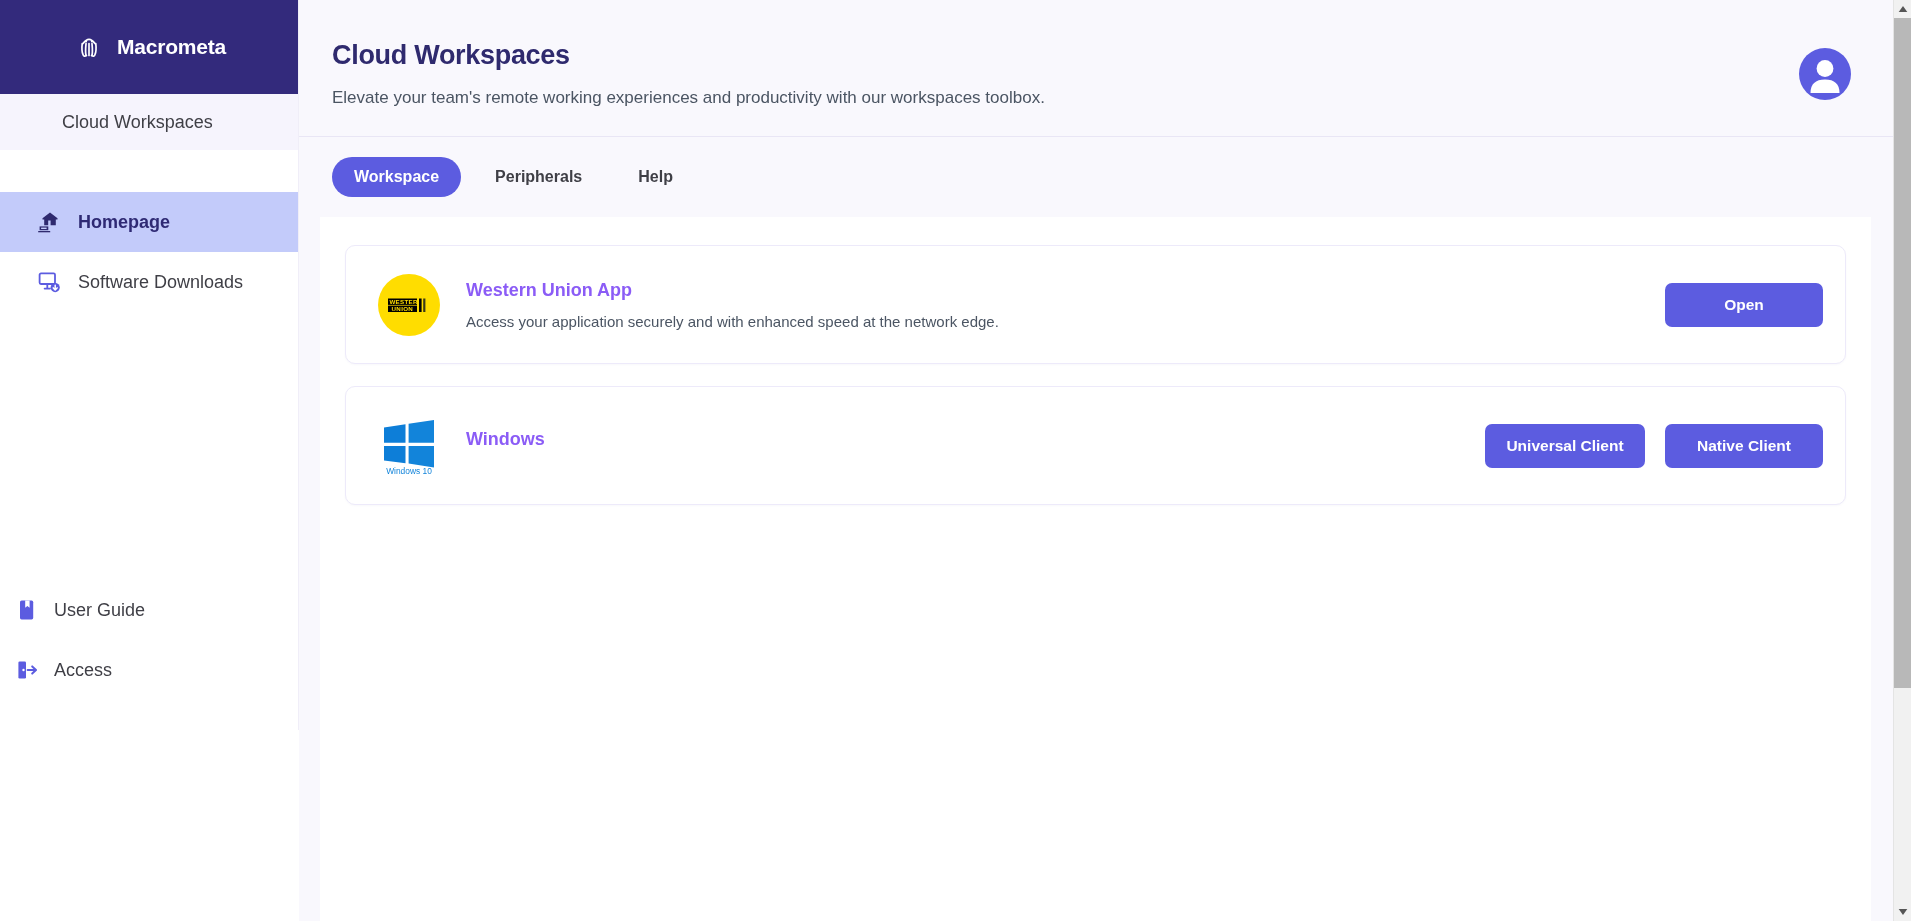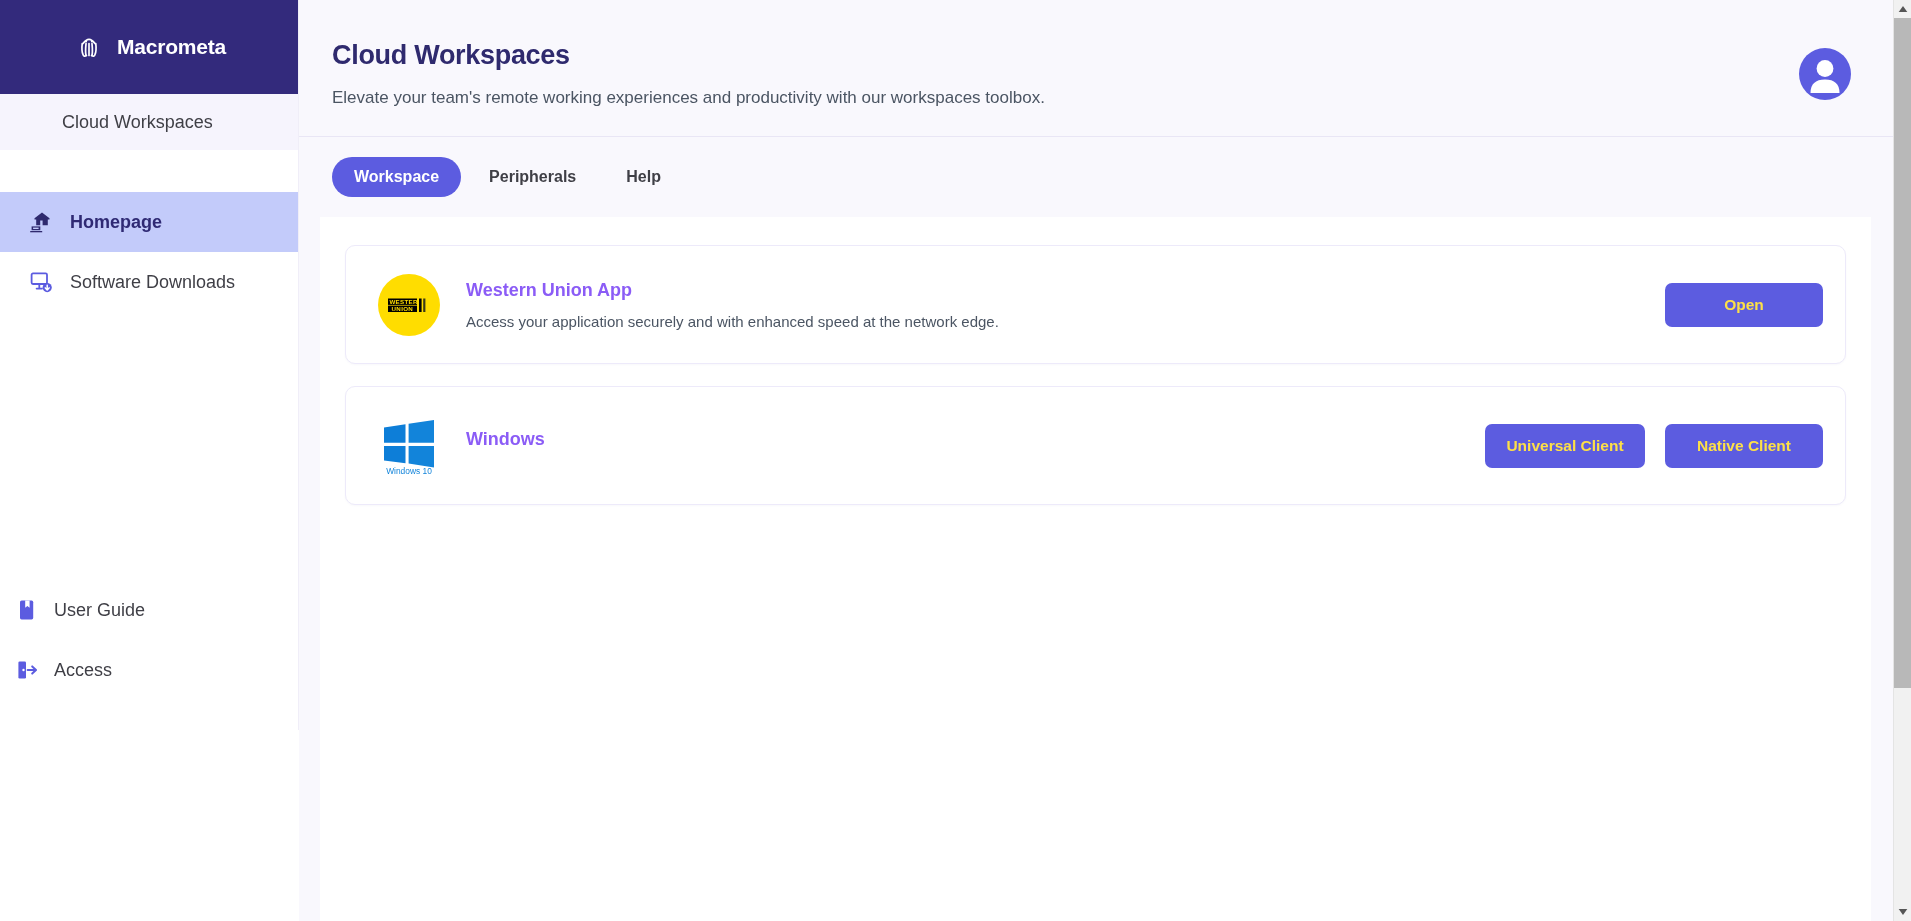--- a/index.html
+++ b/index.html
@@ -62,21 +62,21 @@
 
   .nav {
     display: flex;
     flex-direction: column;
   }
 
   .nav-item {
     height: 60px;
     display: flex;
     align-items: center;
-    padding-left: 28px;
+    padding-left: 36px;
     gap: 16px;
     cursor: pointer;
     background: #ffffff;
   }
   .nav-item.active {
     background: #c3cbfa;
   }
   .nav-icon {
     width: 26px;
     height: 26px;
@@ -144,21 +144,21 @@
     display: flex;
     align-items: center;
     justify-content: center;
     cursor: pointer;
     overflow: hidden;
   }
 
   .tabs {
     display: flex;
     align-items: center;
-    gap: 6px;
+    gap: 12px;
     padding: 20px 0 20px 33px;
     background: #f9f8fd;
   }
   .tab {
     font-size: 16px;
     font-weight: bold;
     color: #3f3f46;
     padding: 11px 22px;
     border-radius: 20px;
     cursor: pointer;
@@ -214,21 +214,21 @@
   }
 
   .card-actions {
     display: flex;
     align-items: center;
     gap: 20px;
   }
 
   .btn {
     background: #5c5ce0;
-    color: #fde047;
+    color: #ffffff;
     font-size: 15.5px;
     font-weight: bold;
     border: none;
     border-radius: 7px;
     padding: 13px 0;
     cursor: pointer;
     font-family: inherit;
     text-align: center;
   }
   .btn-open { width: 158px; }

